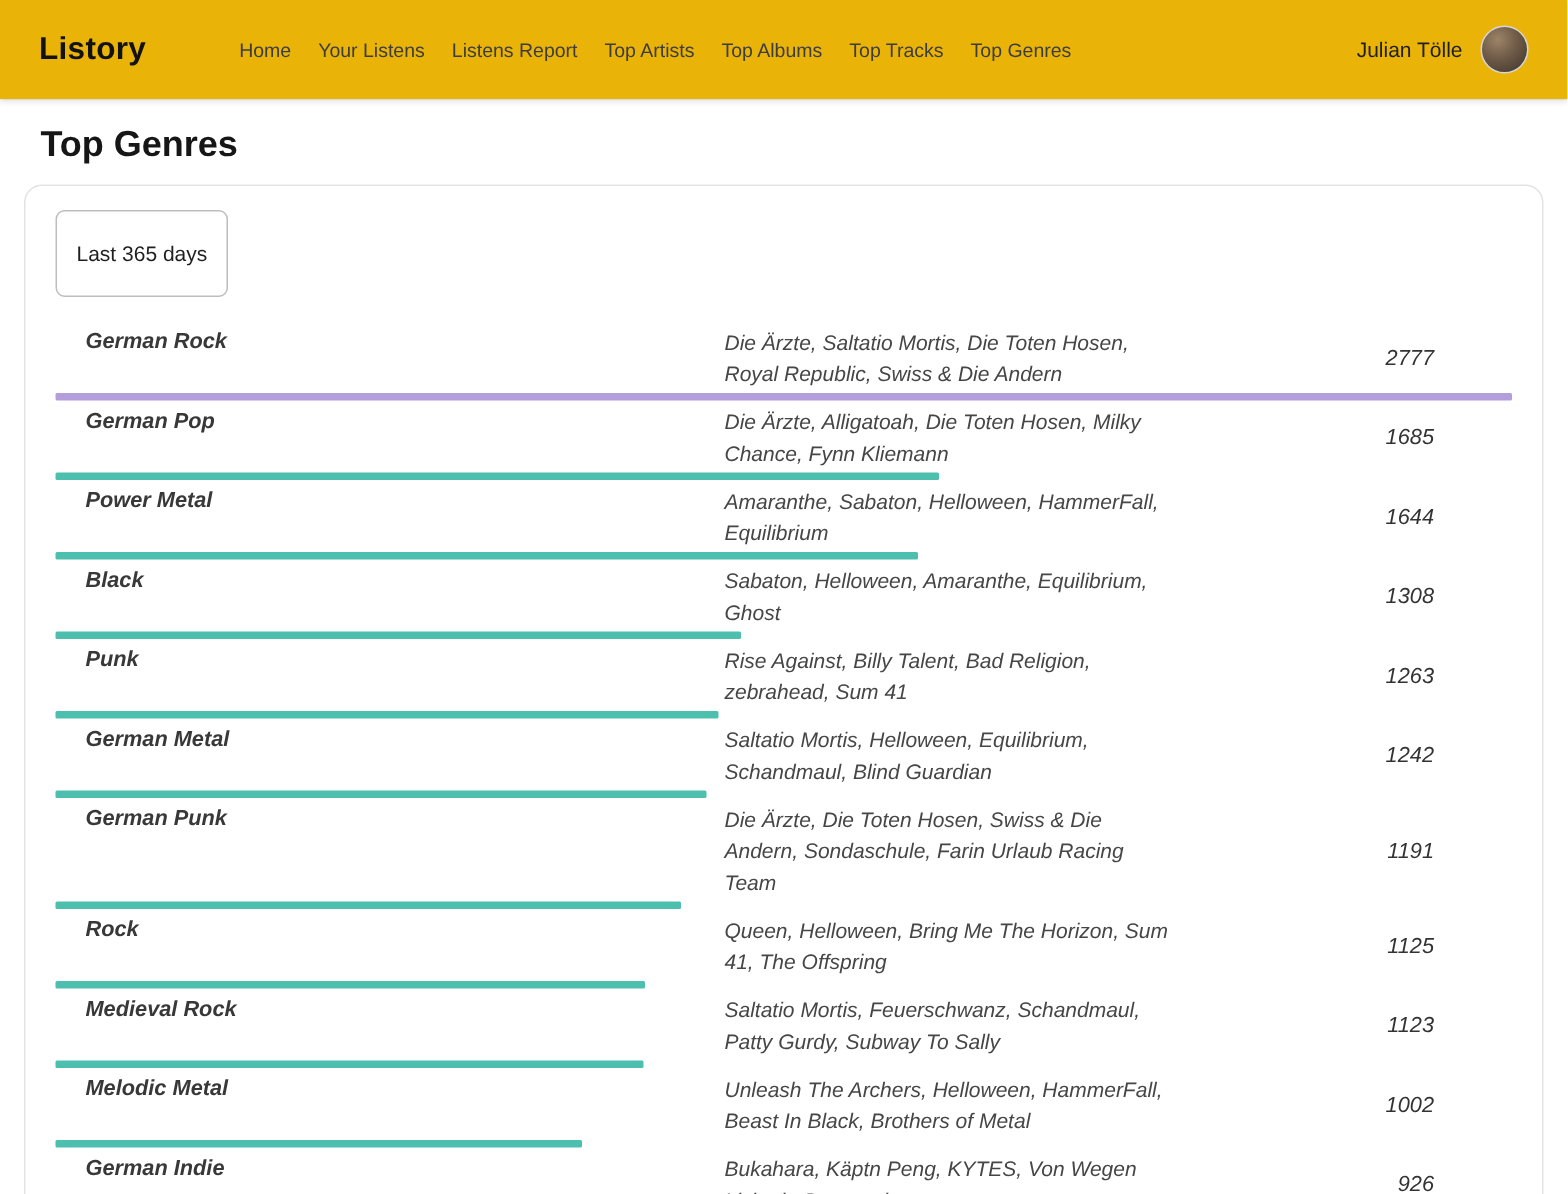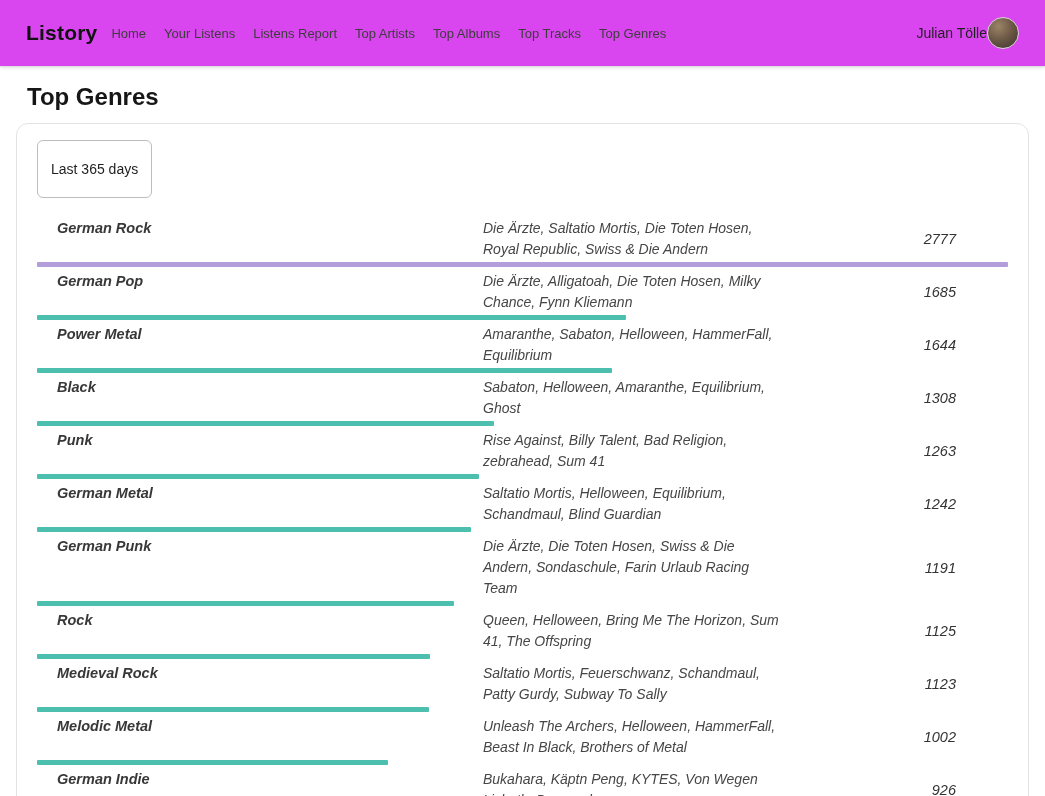--- a/index.html
+++ b/index.html
@@ -1,28 +1,28 @@
 <!DOCTYPE html>
 <html><head>
 <meta charset="utf-8">
 <style>
   * { box-sizing: border-box; margin: 0; padding: 0; }
   html, body { width: 1045px; height: 796px; overflow: hidden; background: #ffffff;
     font-family: "Liberation Sans", sans-serif; color: #222; }
 
   
   .navbar { height: 66px; display: flex; align-items: center; padding: 0 26px;
-    background: #d946ef; box-shadow: 0 2px 4px rgba(0,0,0,0.10), 0 1px 1px rgba(0,0,0,0.06);
+    background: #eab308; box-shadow: 0 2px 4px rgba(0,0,0,0.10), 0 1px 1px rgba(0,0,0,0.06);
     position: relative; z-index: 2; }
   .brand { font-size: 21px; font-weight: 700; color: #121212; margin-right: 14px;
     letter-spacing: 0.2px; cursor: pointer; }
-  .nav-links { display: flex; gap: 18px; flex: 1; }
+  .nav-links { display: flex; gap: 18px; flex: 1; margin-left: 48px; }
   .nav-link { font-size: 13px; color: #3d3d3d; text-decoration: none; cursor: pointer;
     white-space: nowrap; }
-  .nav-user { display: flex; align-items: center; }
+  .nav-user { display: flex; align-items: center; gap: 12px; }
   .user-name { font-size: 14px; color: #1f1f1f; }
   .avatar { width: 32px; height: 32px; border-radius: 50%; cursor: pointer;
     background: radial-gradient(circle at 35% 28%, #9c8468 0%, #6e5a47 45%, #3c332b 100%);
     border: 1px solid #d6d6d6; }
 
   
   .page { padding: 0 16px; }
   .page-title { font-size: 24px; font-weight: 700; color: #161616;
     margin: 17px 0 12px 11px; }
 

